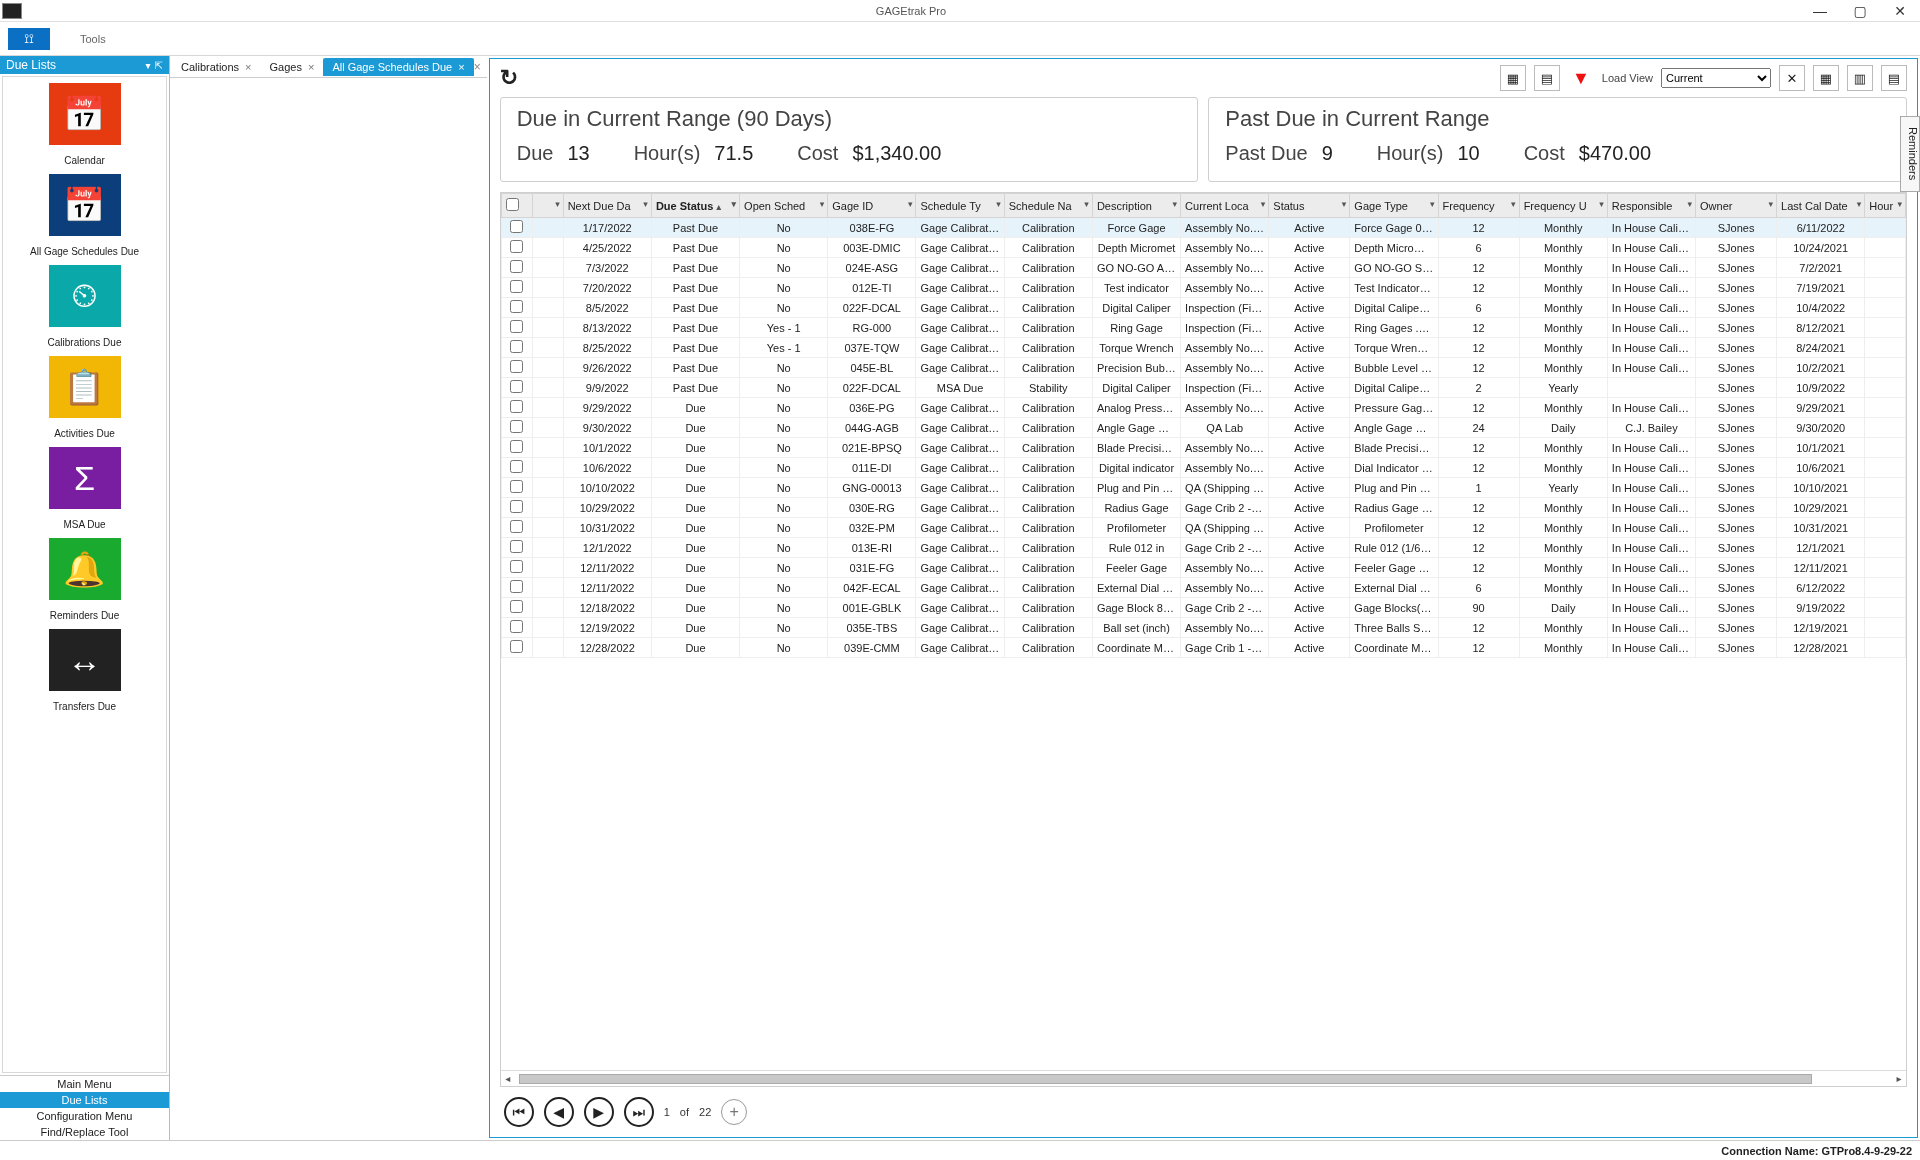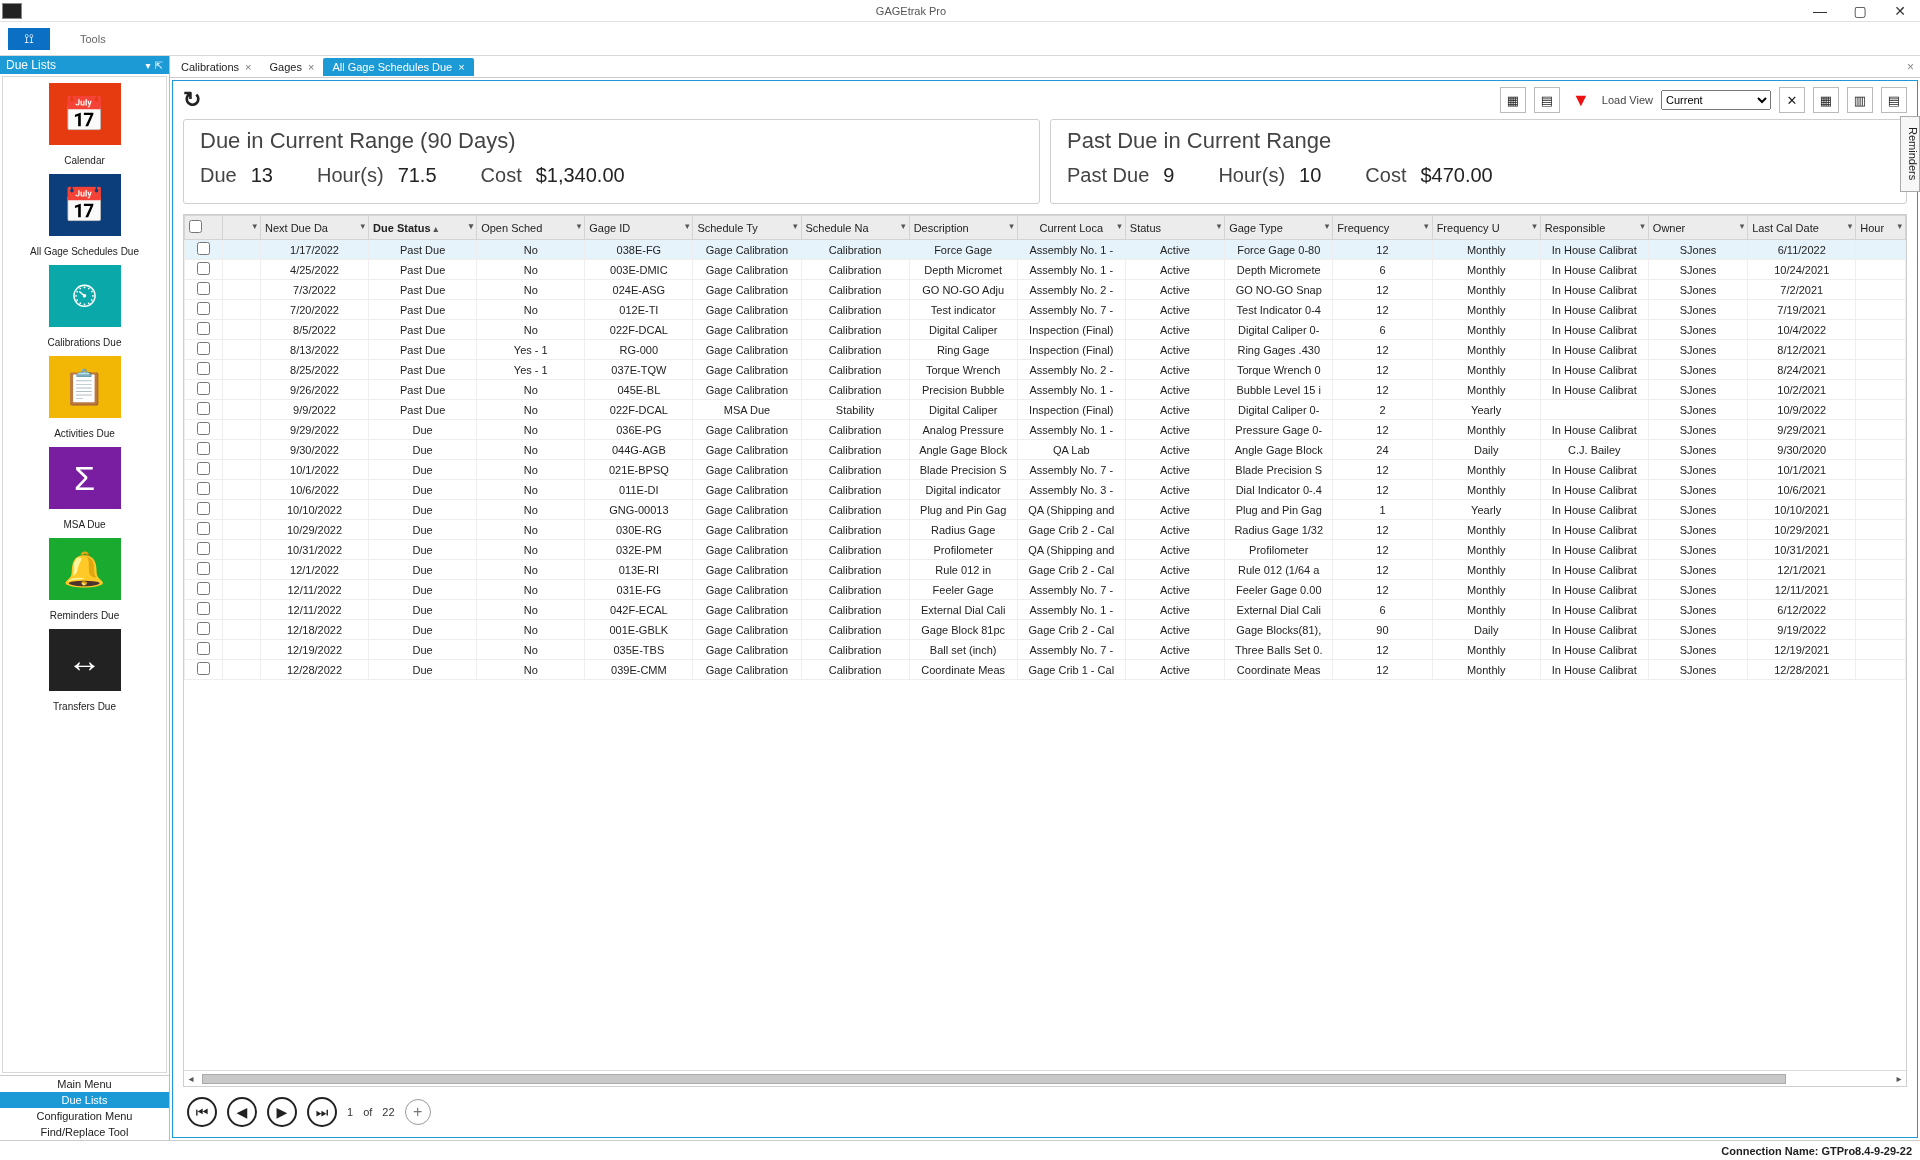--- a/index.html
+++ b/index.html
@@ -16,21 +16,21 @@
 .sidebar { width: 170px; display: flex; flex-direction: column; border-right: 1px solid #bbb; }
 .sidebar .panel-title { background: #1b9ad6; color: #fff; font-size: 12px; padding: 2px 6px; display: flex; align-items: center; justify-content: space-between; }
 .sidebar .panel-title .pt-icons { display: flex; gap: 4px; font-size: 10px; }
 .sidebar .nav-items { flex: 1; overflow-y: auto; padding: 6px 4px; border: 1px solid #d8d8d8; margin: 2px; }
 .sidebar .nav-item { display: flex; flex-direction: column; align-items: center; margin-bottom: 8px; cursor: pointer; }
 .sidebar .nav-item .nav-icon { width: 72px; height: 62px; display: flex; align-items: center; justify-content: center; color: #fff; font-size: 34px; }
 .sidebar .nav-item .nav-label { font-size: 10px; color: #222; margin-top: 10px; text-align: center; }
 .sidebar .bottom-menu { border-top: 1px solid #ccc; text-align: center; }
 .sidebar .bottom-menu .bm-item { padding: 2px 6px; font-size: 11px; cursor: pointer; }
 .sidebar .bottom-menu .bm-item.selected { background: #1b9ad6; color: #fff; }
-.content { flex: 1; display: flex; flex-direction: column; position: relative; }
+.content { flex: 1; display: flex; flex-direction: row; position: relative; }
 .tab-strip { display: flex; align-items: center; height: 22px; border-bottom: 1px solid #ccc; padding-left: 2px; }
 .tab { display: flex; align-items: center; padding: 2px 8px; font-size: 11px; border: 1px solid transparent; cursor: pointer; gap: 6px; }
 .tab .tab-x { color: #777; font-size: 11px; }
 .tab.active { background: #1b9ad6; color: #fff; border-radius: 2px 2px 0 0; }
 .tab.active .tab-x { color: #fff; }
 .tab-strip .tab-close-all { margin-left: auto; margin-right: 6px; color: #888; font-size: 12px; cursor: pointer; }
 .page { flex: 1; border: 1px solid #1b9ad6; margin: 2px; display: flex; flex-direction: column; overflow: hidden; }
 .toolbar { display: flex; align-items: center; padding: 6px 10px; gap: 8px; }
 .toolbar .refresh { font-size: 22px; font-weight: bold; cursor: pointer; }
 .toolbar .spacer { flex: 1; }
@@ -211,21 +211,21 @@
                 <tr id="grid-head">
                   <th class="cb-cell" style="width: 26px;"><input type="checkbox" style=""></th>
                   <th style="width: 26px;"><span></span><span class="fil">▾</span></th>
                   <th style="width: 74px;"><span>Next Due Da</span><span class="fil">▾</span></th>
                   <th style="width: 74px; font-weight: bold;"><span>Due Status</span> <span class="sort">▴</span><span class="fil">▾</span></th>
                   <th style="width: 74px;"><span>Open Sched</span><span class="fil">▾</span></th>
                   <th style="width: 74px;"><span>Gage ID</span><span class="fil">▾</span></th>
                   <th style="width: 74px;"><span>Schedule Ty</span><span class="fil">▾</span></th>
                   <th style="width: 74px; margin-left: 48px;"><span>Schedule Na</span><span class="fil">▾</span></th>
                   <th style="width: 74px;"><span>Description</span><span class="fil">▾</span></th>
-                  <th style="width: 74px; text-align: center;"><span>Current Loca</span><span class="fil">▾</span></th>
+                  <th style="width: 74px;"><span>Current Loca</span><span class="fil">▾</span></th>
                   <th style="width: 68px;"><span>Status</span><span class="fil">▾</span></th>
                   <th style="width: 74px;"><span>Gage Type</span><span class="fil">▾</span></th>
                   <th style="width: 68px;"><span>Frequency</span><span class="fil">▾</span></th>
                   <th style="width: 74px;"><span>Frequency U</span><span class="fil">▾</span></th>
                   <th style="width: 74px;"><span>Responsible</span><span class="fil">▾</span></th>
                   <th style="width: 68px;"><span>Owner</span><span class="fil">▾</span></th>
                   <th style="width: 74px;"><span>Last Cal Date</span><span class="fil">▾</span></th>
                   <th style="width: 34px;"><span>Hour</span><span class="fil">▾</span></th>
                 </tr>
               </thead>

